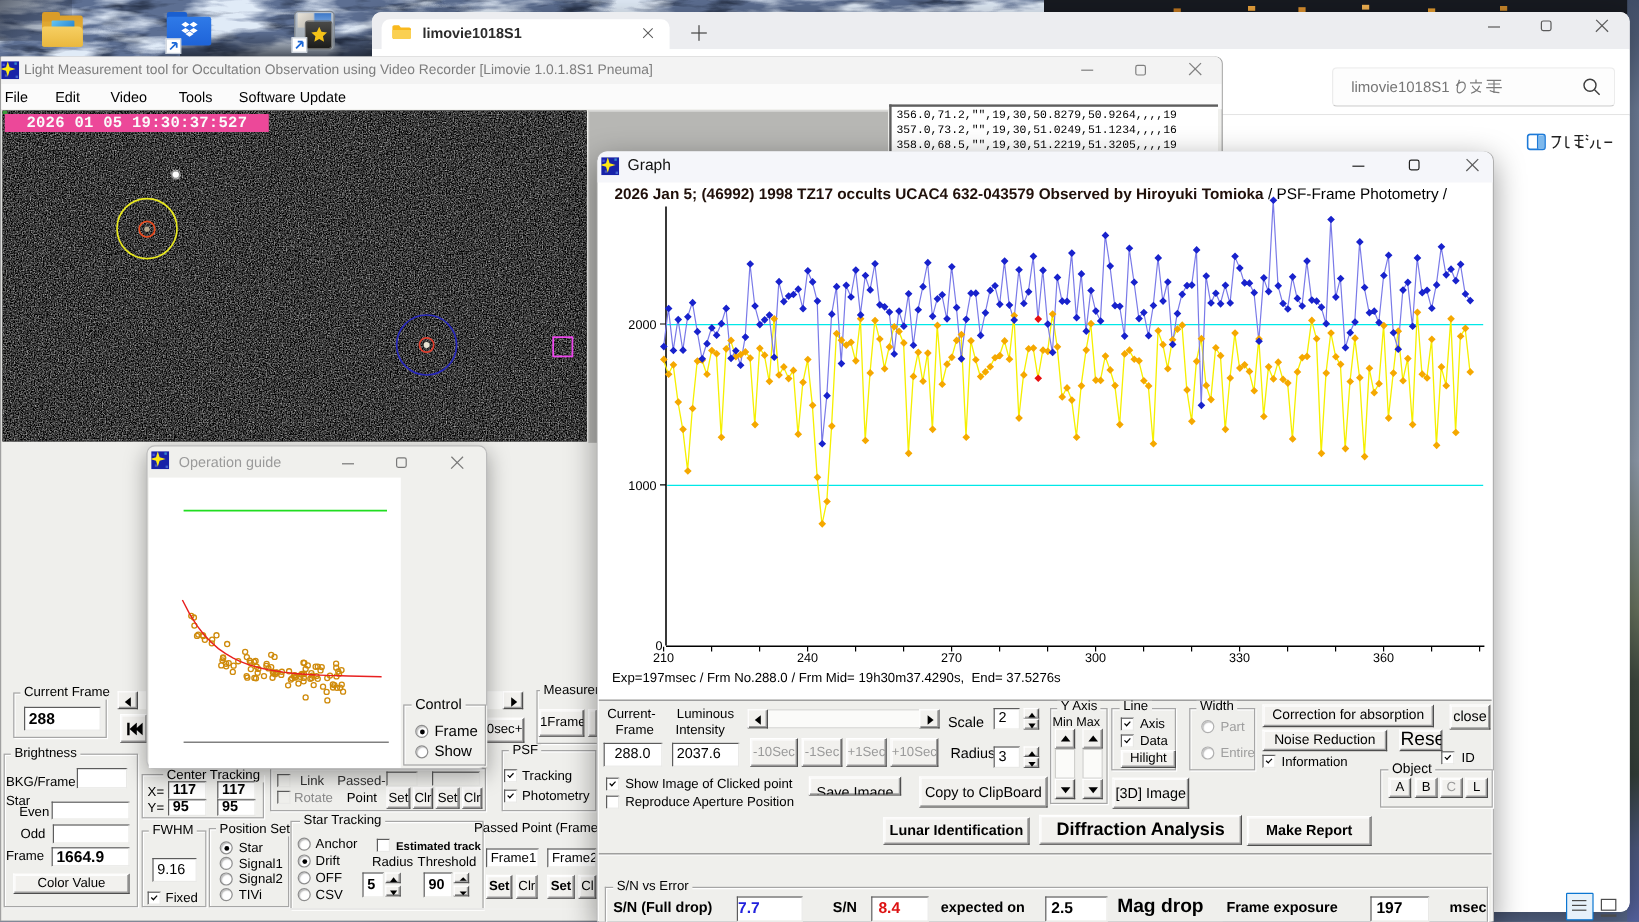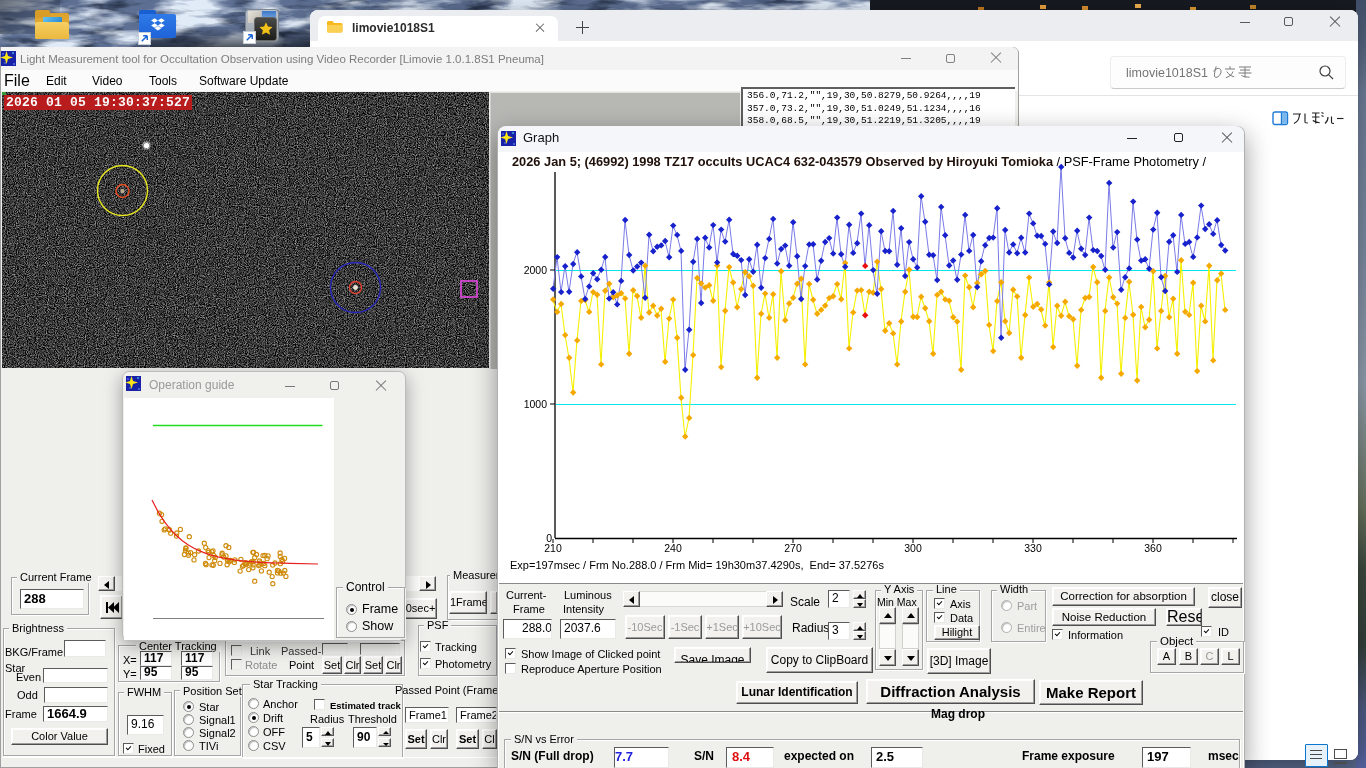--- a/index.html
+++ b/index.html
@@ -164,21 +164,21 @@
       <rect x="3" y="11" width="2" height="2" fill="#45b"></rect>
       <rect x="12" y="12" width="2" height="2" fill="#46c"></rect>
       <path fill="#ffe816" d="M5.5 0L7 5l5 1.5L7 8l-1.5 5L4 8l-5-1.5L4 5z"></path>
     </svg>
  <div class="lbl" style="left:20px;top:52.5px;font-size:11.5px;color:#7d7d7d">Light Measurement tool for Occultation Observation using Video Recorder [Limovie 1.0.1.8S1 Pneuma]</div>
  <div class="g-min" style="left:901px;top:58px;opacity:.75"></div>
  <div class="g-max" style="left:946px;top:54px;opacity:.75"></div>
  <div class="g-x" style="left:990px;top:52px;opacity:.75"></div>
 
  <div class="abs" style="left:1px;top:70px;width:1017px;height:21px;background:#fbfbfb"></div>
- <div class="lbl" style="left:4px;top:75px;font-size:16px">File</div>
+ <div class="lbl" style="left:4px;top:75px;font-size:12px">File</div>
  <div class="lbl" style="left:46px;top:75px;font-size:12px">Edit</div>
  <div class="lbl" style="left:92px;top:75px;font-size:12px">Video</div>
  <div class="lbl" style="left:149px;top:75px;font-size:12px">Tools</div>
  <div class="lbl" style="left:199px;top:75px;font-size:12px">Software Update</div>
 
  <div class="abs" style="left:2px;top:92px;width:487px;height:276px;background:#2a2a2a;overflow:hidden">
   <svg width="487" height="276">
    <filter id="tvn" x="0" y="0" width="100%" height="100%" color-interpolation-filters="sRGB">
     <feTurbulence type="fractalNoise" baseFrequency="0.9" numOctaves="2" seed="7"></feTurbulence>
     <feColorMatrix type="saturate" values="0"></feColorMatrix>
@@ -194,21 +194,21 @@
    <circle cx="144.5" cy="53.5" r="4.2" fill="#fff" opacity=".45"></circle>
    <circle cx="120.5" cy="98.5" r="25" fill="none" stroke="#e9e920" stroke-width="1.4"></circle>
    <circle cx="120.5" cy="99" r="6.5" fill="none" stroke="#e84b20" stroke-width="1.4"></circle>
    <circle cx="120.5" cy="99" r="2.2" fill="#b8a890"></circle>
    <circle cx="353.5" cy="195.5" r="25" fill="none" stroke="#2828bb" stroke-width="1.4"></circle>
    <circle cx="353.5" cy="195.5" r="6" fill="none" stroke="#e04030" stroke-width="1.4"></circle>
    <circle cx="353.5" cy="195.5" r="2.4" fill="#e8e2d2"></circle>
    <rect x="459" y="189" width="16" height="16" fill="none" stroke="#f048f0" stroke-width="1.5"></rect>
    <rect x="0" y="0" width="4" height="3" fill="#3a9a3a"></rect>
   </svg>
-  <div class="abs mono b" style="left:2px;top:3px;background:#b91c1c;color:#fafafa;font-size:13px;letter-spacing:.2px;padding:0 2px;line-height:15px">2026 01 05 19:30:37:527</div>
+  <div class="abs mono b" style="left:2px;top:3px;background:#ec4899;color:#fafafa;font-size:13px;letter-spacing:.2px;padding:0 18px;line-height:15px">2026 01 05 19:30:37:527</div>
  </div>
 
  <div class="abs" style="left:490px;top:92px;width:250px;height:277px;background:#b7b7b4;border-top:1.5px solid #e2e2e0;border-left:1px solid #cfcfcc"></div>
 
  <div class="abs" style="left:741px;top:87px;width:274px;height:278px;background:#fff;border-top:2px solid #5e5e5e;border-left:2px solid #5e5e5e">
   <div class="mono" style="position:absolute;left:4px;top:1px;font-size:9.5px;line-height:12.6px;white-space:pre">356.0,71.2,"",19,30,50.8279,50.9264,,,,19
 357.0,73.2,"",19,30,51.0249,51.1234,,,,16
 358.0,68.5,"",19,30,51.2219,51.3205,,,,19</div>
  </div>
 
@@ -510,21 +510,21 @@
         <text x="913" y="552" text-anchor="middle">300</text>
         <text x="1033" y="552" text-anchor="middle">330</text>
         <text x="1153" y="552" text-anchor="middle">360</text>
       </g>
 </svg>
  <div class="lbl" style="left:510px;top:559px;font-size:11px">Exp=197msec / Frm No.288.0 / Frm Mid= 19h30m37.4290s,&nbsp; End= 37.5276s</div>
 
  <div class="abs" style="left:499px;top:583px;width:744px;height:128px;background:#efefec;border-top:1px solid #8a8a8a"></div>
  <div class="lbl" style="left:506px;top:589px">Current-</div>
  <div class="lbl" style="left:513px;top:603px">Frame</div>
- <div class="tbx" style="left:503px;top:619px;width:49px;height:20px;font-size:12px;line-height:17px;padding-left:18px">288.0</div>
+ <div class="tbx" style="left:503px;top:619px;width:49px;height:20px;font-size:12px;line-height:17px;padding-left:8px">288.0</div>
  <div class="lbl" style="left:564px;top:589px">Luminous</div>
  <div class="lbl" style="left:563px;top:603px">Intensity</div>
  <div class="tbx" style="left:560px;top:619px;width:56px;height:20px;font-size:12px;line-height:17px;padding-left:3px">2037.6</div>
  <div class="abs" style="left:623px;top:591px;width:160px;height:16px;background:#fbfbf9;border:1px solid #d8d8d5"></div>
  <div class="sb-ar" style="left:623px;top:591px;width:17px;height:16px">
       <div class="tri" style="left:5px;top:4px;border-top:4px solid transparent;border-bottom:4px solid transparent;border-right:5px solid #000"></div>
     </div>
  <div class="sb-ar" style="left:766px;top:591px;width:17px;height:16px">
       <div class="tri" style="left:6px;top:4px;border-top:4px solid transparent;border-bottom:4px solid transparent;border-left:5px solid #000"></div>
     </div>
@@ -609,27 +609,27 @@
       <span class="tick"></span>
     </div>
  <div class="lbl" style="left:521px;top:648px">Show Image of Clicked point</div>
  <div class="chk" style="left:505px;top:663px"></div>
  <div class="lbl" style="left:521px;top:663px">Reproduce Aperture Position</div>
  <div class="btn" style="left:674px;top:647px;width:77px;height:16px;font-size:12px;line-height:24px">Save Image</div>
  <div class="btn" style="left:766px;top:647px;width:107px;height:26px;font-size:12px;line-height:24px">Copy to ClipBoard</div>
  <div class="btn" style="left:927px;top:648px;width:64px;height:26px;font-size:12px;line-height:24px">[3D] Image</div>
  <div class="btn b" style="left:736px;top:681px;width:122px;height:23px;font-size:12px;line-height:21px;color:#000">Lunar Identification</div>
  <div class="btn b" style="left:866px;top:679px;width:169px;height:25px;font-size:15px;line-height:23px">Diffraction Analysis</div>
- <div class="btn b" style="left:1039px;top:680px;width:104px;height:25px;font-size:15px;line-height:23px;color:#000">Make Report</div>
+ <div class="btn b" style="left:1039px;top:680px;width:104px;height:25px;font-size:12px;line-height:23px;color:#000">Make Report</div>
 
  <div class="abs" style="left:499px;top:711px;width:744px;height:57px;background:#efefec;border-top:1px solid #8a8a8a;box-shadow:inset 0 1px 0 #fff"></div>
  <div class="grp" style="left:504px;top:739px;width:736px;height:29px;border-bottom:none"></div>
  <div class="glbl" style="left:511px;top:734px">S/N vs Error</div>
  <div class="lbl b" style="left:511px;top:750px;font-size:12px">S/N (Full drop)</div>
  <div class="tbx b" style="left:614px;top:747px;width:55px;height:21px;font-size:13px;line-height:18px;text-align:left;color:#2222dd">7.7</div>
  <div class="lbl b" style="left:694px;top:750px;font-size:12px">S/N</div>
  <div class="tbx b" style="left:726px;top:747px;width:48px;height:21px;font-size:13px;line-height:18px;padding-left:5px;color:#dd1111">8.4</div>
  <div class="lbl b" style="left:784px;top:750px;font-size:12px">expected on</div>
  <div class="tbx b" style="left:871px;top:747px;width:52px;height:21px;font-size:13px;line-height:18px;padding-left:4px">2.5</div>
- <div class="lbl b" style="left:931px;top:708px;font-size:12px">Mag drop</div>
+ <div class="lbl b" style="left:931px;top:750px;font-size:16px">Mag drop</div>
  <div class="lbl b" style="left:1022px;top:750px;font-size:12px">Frame exposure</div>
  <div class="tbx b" style="left:1142px;top:747px;width:49px;height:21px;font-size:13px;line-height:18px;padding-left:4px">197</div>
  <div class="lbl b" style="left:1208px;top:750px;font-size:12px">msec</div>
 </div>
 </body></html>

